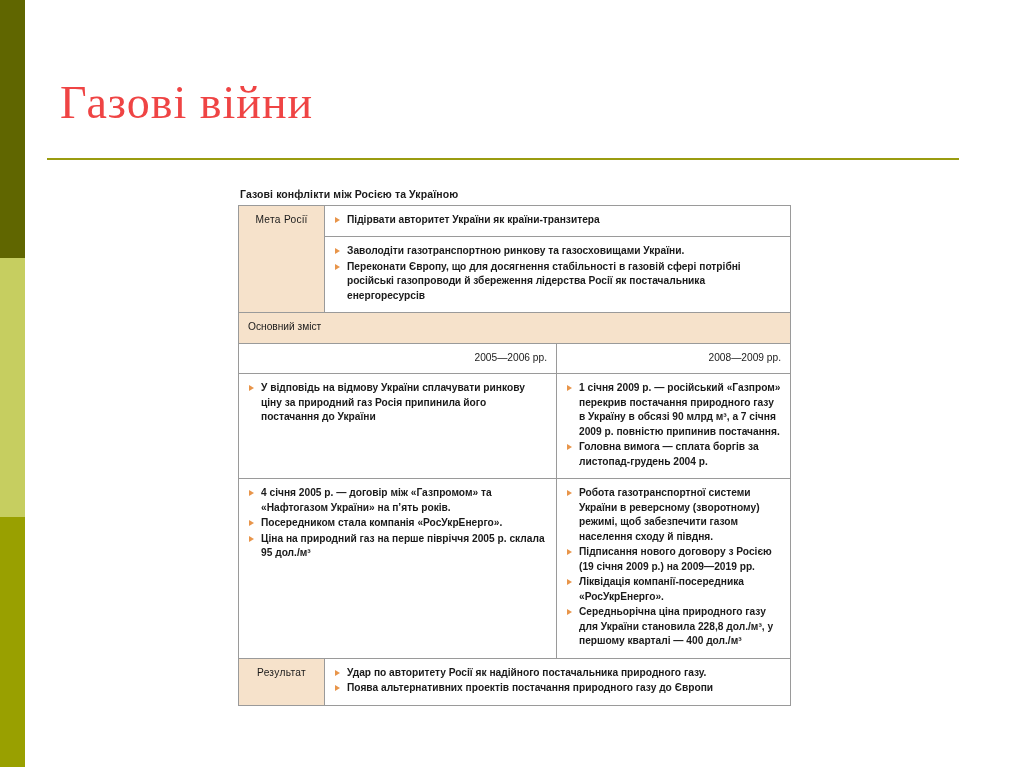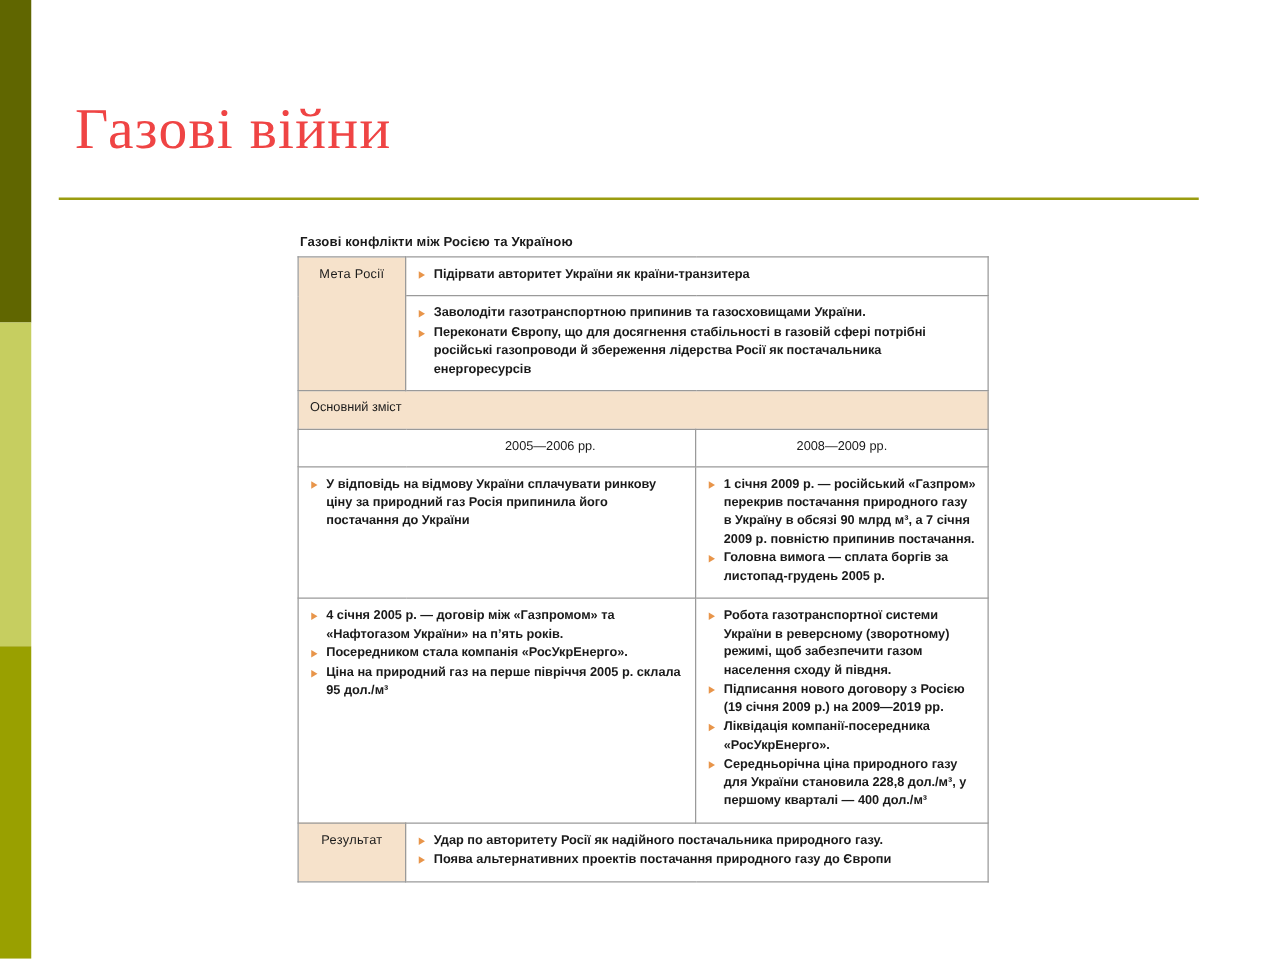--- a/index.html
+++ b/index.html
@@ -86,21 +86,21 @@
   }
   td.band-cell {
     background: #f6e2cb;
     text-align: left;
     vertical-align: middle;
     font-size: 10.6px;
     padding: 5px 0 6px 0;
     color: #2b2b2b;
   }
   td.period-cell {
-    text-align: center;
+    text-align: right;
     vertical-align: middle;
     font-size: 10.6px;
     padding: 6px 0 7px 0;
     color: #1a1a1a;
   }
   td.body-cell { padding: 9px 10px 11px 10px; }
 
   
   ul.bullets {
     list-style: none;
@@ -151,21 +151,21 @@
         <td class="label-cell" rowspan="2">Мета Росії</td>
         <td class="body-cell" colspan="2">
           <ul class="bullets">
             <li>Підірвати авторитет України як країни-транзитера</li>
           </ul>
         </td>
       </tr>
       <tr>
         <td class="body-cell" colspan="2">
           <ul class="bullets">
-            <li>Заволодіти газотранспортною припинив та газосховищами України.</li>
+            <li>Заволодіти газотранспортною ринкову та газосховищами України.</li>
             <li>Переконати Європу, що для досягнення стабільності в газовій сфері потрібні російські газопроводи й збереження лідерства Росії як постачальника енергоресурсів</li>
           </ul>
         </td>
       </tr>
 
       <tr>
         <td class="band-cell" colspan="3">Основний зміст</td>
       </tr>
 
       <tr>
@@ -176,21 +176,21 @@
 
       <tr>
         <td class="body-cell" colspan="2">
           <ul class="bullets">
             <li>У відповідь на відмову України сплачувати ринкову ціну за природний газ Росія припинила його постачання до України</li>
           </ul>
         </td>
         <td class="body-cell">
           <ul class="bullets">
             <li>1 січня 2009 р. — російський «Газпром» перекрив постачання природного газу в Україну в обсязі 90 млрд м³, а 7 січня 2009 р. повністю припинив постачання.</li>
-            <li>Головна вимога — сплата боргів за листопад-грудень 2005 р.</li>
+            <li>Головна вимога — сплата боргів за листопад-грудень 2004 р.</li>
           </ul>
         </td>
       </tr>
 
       <tr>
         <td class="body-cell" colspan="2">
           <ul class="bullets">
             <li>4 січня 2005 р. — договір між «Газпромом» та «Нафтогазом України» на п’ять років.</li>
             <li>Посередником стала компанія «РосУкрЕнерго».</li>
             <li>Ціна на природний газ на перше півріччя 2005 р. склала 95 дол./м³</li>

